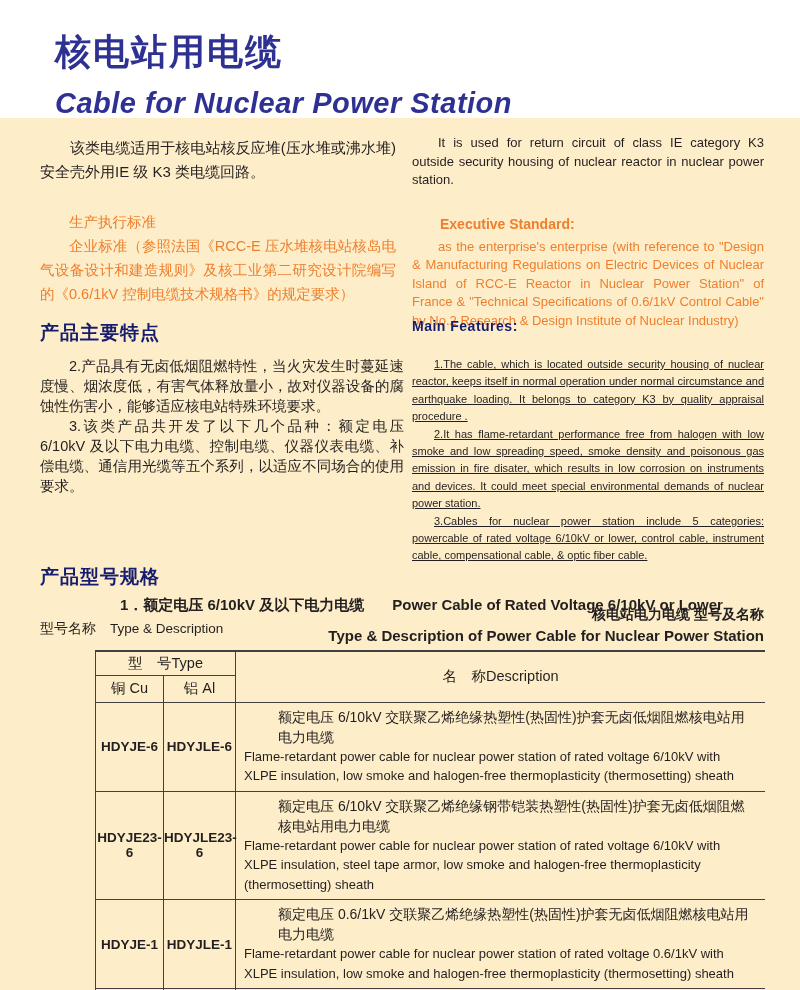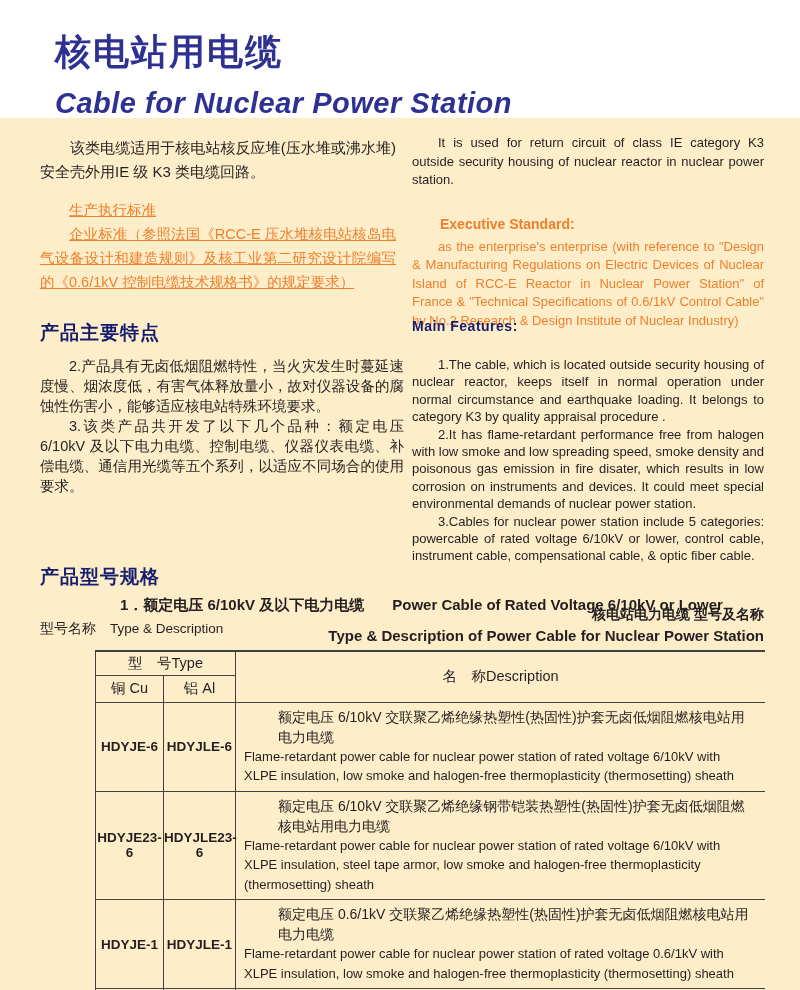--- a/index.html
+++ b/index.html
@@ -20,35 +20,35 @@
   .hdr{position:absolute;left:55px;top:28px;width:700px;}
   .title-zh{font-size:36px;font-weight:bold;color:var(--accent-blue);letter-spacing:2px;}
   .title-en{font-size:29px;font-weight:bold;font-style:italic;color:var(--accent-blue);margin-top:10px;letter-spacing:0.5px;}
   .panel{position:absolute;left:0;top:118px;width:800px;height:872px;background:var(--panel-bg);}
 
   
   .col-left-top{position:absolute;left:40px;top:18px;width:356px;}
   .col-right-top{position:absolute;left:412px;top:16px;width:352px;}
   .zh-body{font-size:15px;line-height:24px;text-align:justify;}
   .indent2{text-indent:2em;}
-  .std-zh{margin-top:14px;color:var(--orange);font-size:14.5px;line-height:24px;text-align:justify;text-decoration:underline;}
+  .std-zh{margin-top:26px;color:var(--orange);font-size:14.5px;line-height:24px;text-align:justify;}
   .std-zh .t{text-indent:2em;}
   .en-body{font-size:13px;line-height:18.5px;text-align:justify;}
   .std-en{margin-top:26px;color:var(--orange);}
   .std-en .t{font-weight:bold;font-size:14px;text-indent:2em;margin-bottom:6px;}
   .std-en .b{font-size:13px;line-height:18.5px;text-align:justify;text-indent:2em;}
 
   
   .sec-h{font-size:19px;font-weight:bold;color:var(--heading-navy);letter-spacing:1px;}
   .sec-h-en{font-size:14px;font-weight:bold;color:var(--heading-navy);letter-spacing:0.5px;}
   .feat-zh-title{position:absolute;left:40px;top:202px;}
   .feat-en-title{position:absolute;left:412px;top:200px;}
   .feat-zh-body{position:absolute;left:40px;top:238px;width:364px;font-size:14.5px;line-height:20px;text-align:justify;}
   .feat-zh-body p{text-indent:2em;}
-  .feat-en-body{position:absolute;left:412px;top:238px;width:352px;font-size:13px;line-height:17.4px;text-align:justify;}
+  .feat-en-body{position:absolute;left:412px;top:238px;width:352px;font-size:11px;line-height:17.4px;text-align:justify;text-decoration:underline;}
   .feat-en-body p{text-indent:2em;}
 
   
   .models-title{position:absolute;left:40px;top:446px;}
   .subsection{position:absolute;left:120px;top:478px;font-size:15px;font-weight:bold;}
   .subsection .en{margin-left:28px;}
   .type-label{position:absolute;left:40px;top:502px;font-size:14px;}
   .type-label .en{margin-left:14px;font-size:13.5px;}
   .captions{position:absolute;right:36px;top:488px;text-align:right;}
   .captions .zh{font-size:14px;font-weight:bold;text-align:right;}

